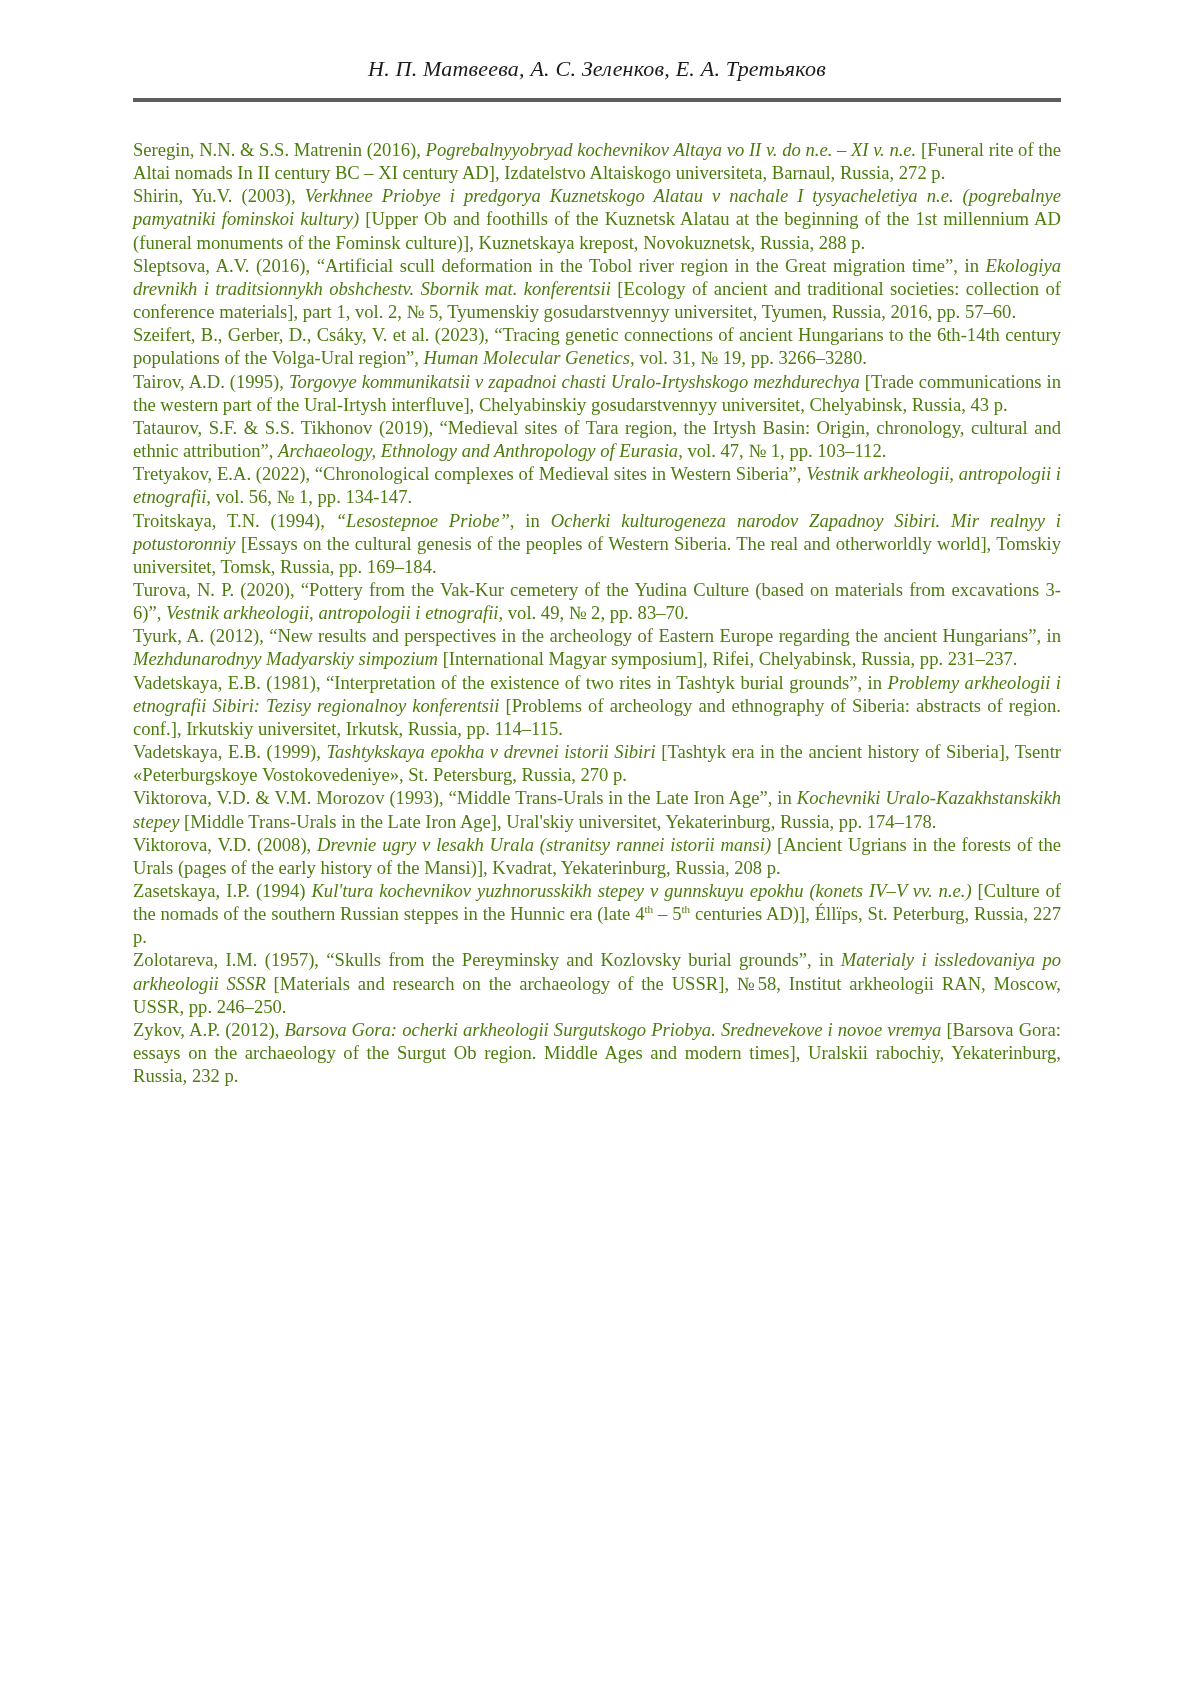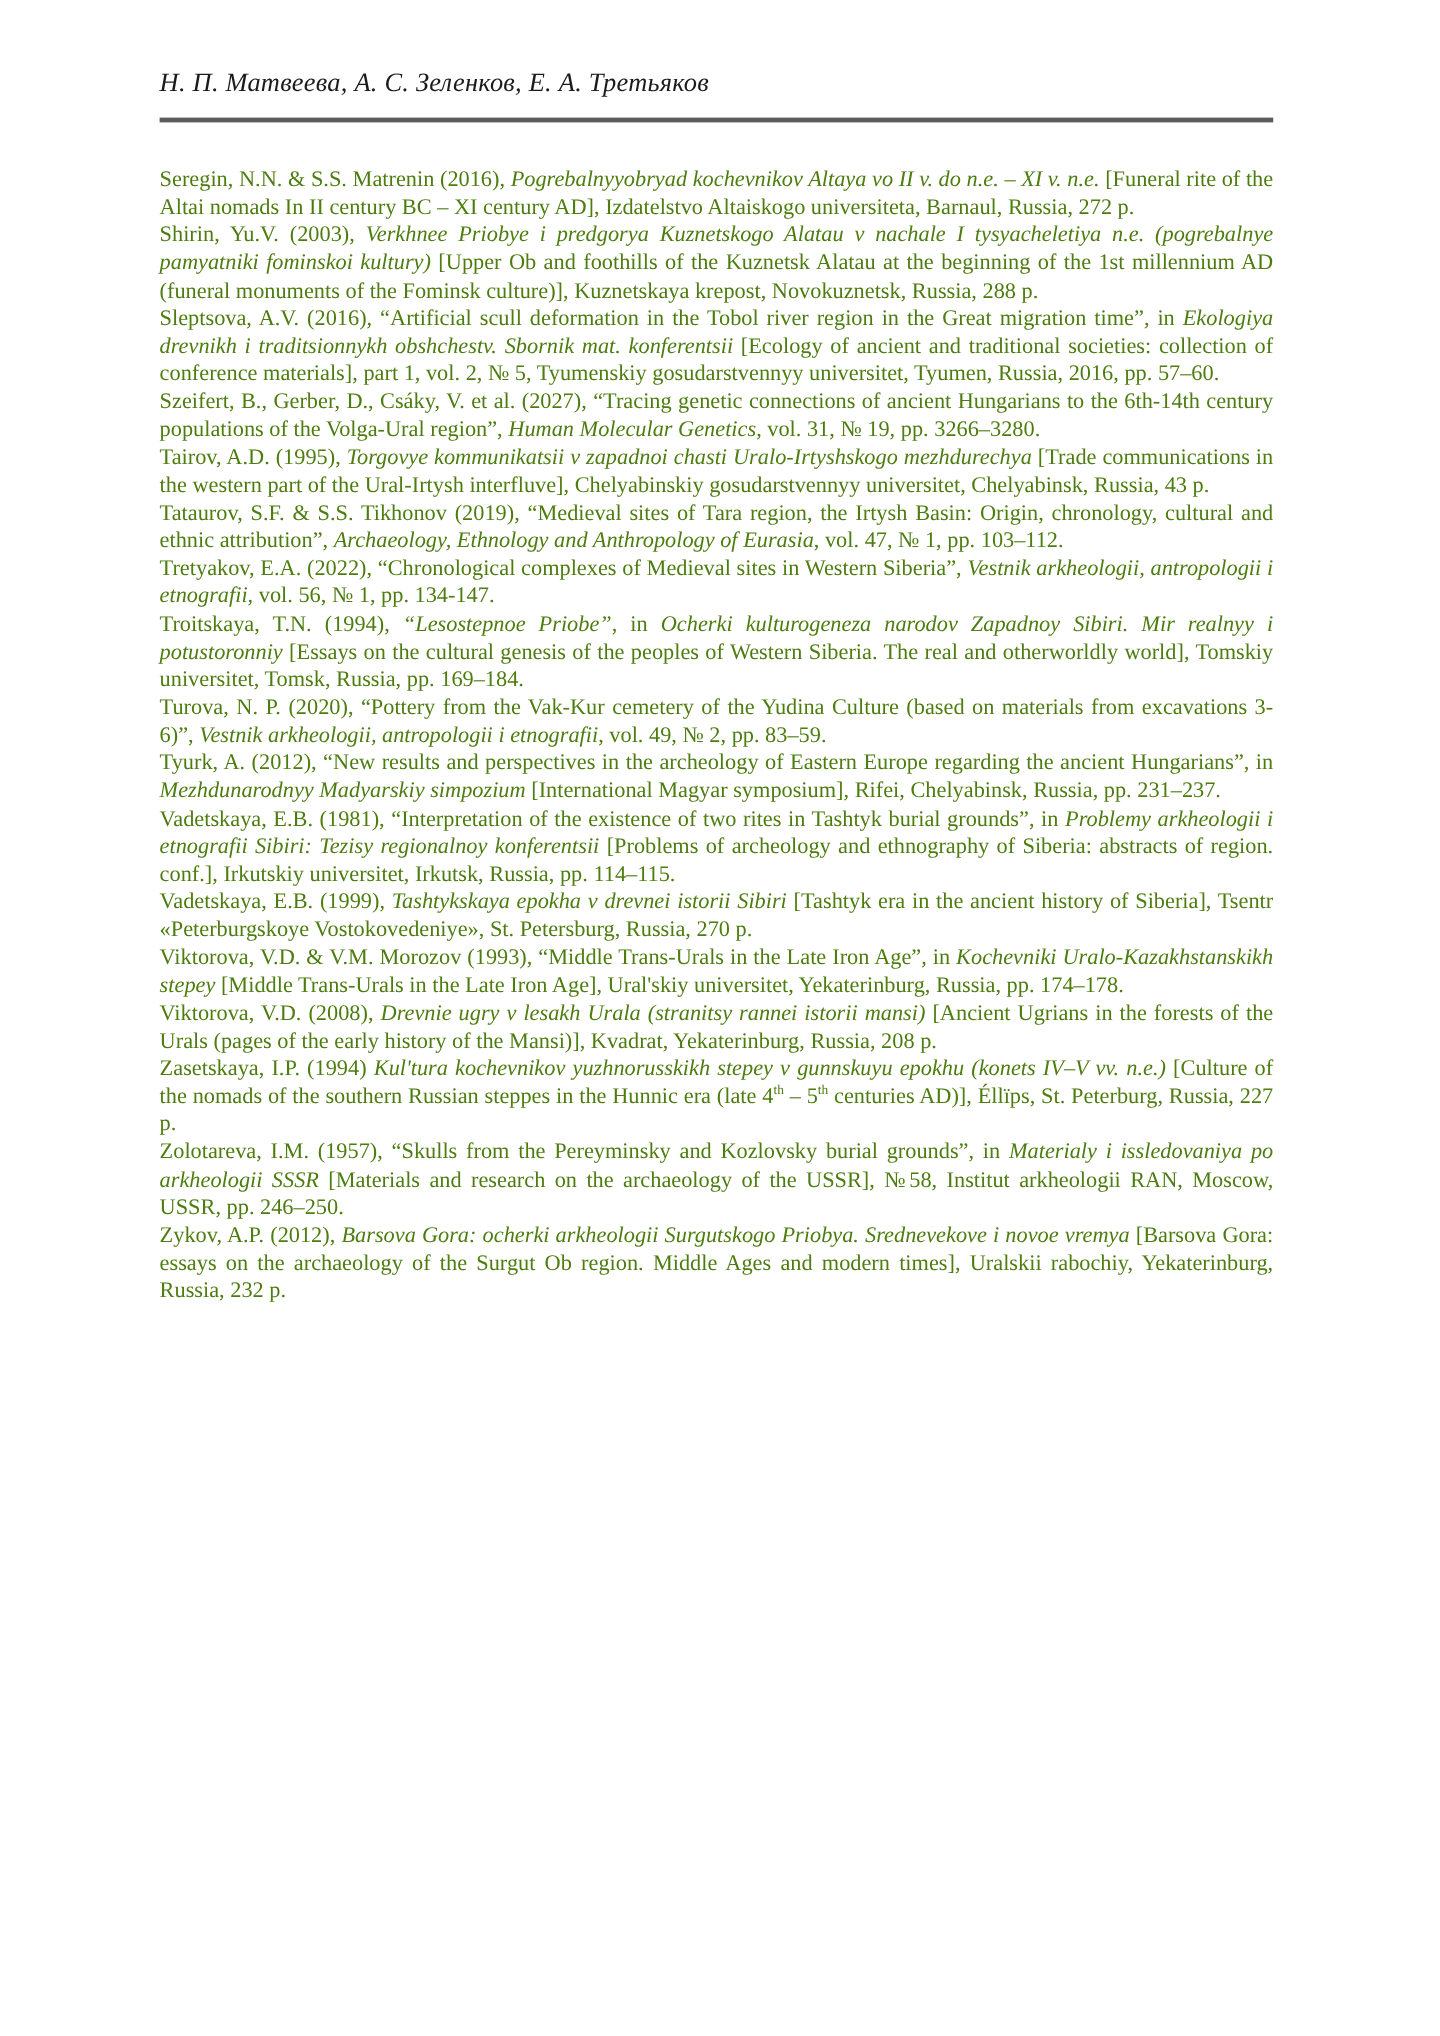--- a/index.html
+++ b/index.html
@@ -10,20 +10,21 @@
     font-family: "Liberation Serif", serif;
     color: #0e0e0e;
     -webkit-font-smoothing: antialiased;
   }
   .page { position: absolute; inset: 0; overflow: hidden; }
   .running-head {
     position: absolute; left: 133px; top: 56px; width: 928px;
     font-style: italic; font-size: 22px; line-height: 26px;
     color: #1b1b1b; letter-spacing: 0.2px;
     white-space: nowrap;
+    text-align: center;
   }
   .header-rule {
     position: absolute; left: 133px; top: 98px; width: 928px; height: 4px;
     background: #5d5d5d;
   }
   .references {
     position: absolute; left: 133px; top: 138px; width: 928px;
     font-size: 18.6px; line-height: 23.15px;
     text-align: justify; text-justify: inter-word;
     color: #4d7c0f;
@@ -39,26 +40,26 @@
 </head>
 <body>
 
 <div class="page">
   <div class="running-head">Н. П. Матвеева, А. С. Зеленков, Е. А. Третьяков</div>
   <div class="header-rule"></div>
   <div class="references">
       <p><span>Seregin, N.N. &amp; S.S. Matrenin (2016), </span><em>Pogrebalnyyobryad kochevnikov Altaya vo II v. do n.e. – XI v. n.e.</em><span> [Funeral rite of the Altai nomads In II century BC – XI century AD], Izdatelstvo Altaiskogo universiteta, Barnaul, Russia, 272 p.</span></p>
       <p><span>Shirin, Yu.V. (2003), </span><em>Verkhnee Priobye i predgorya Kuznetskogo Alatau v nachale I tysyacheletiya n.e. (pogrebalnye pamyatniki fominskoi kultury)</em><span> [Upper Ob and foothills of the Kuznetsk Alatau at the beginning of the 1st millennium AD (funeral monuments of the Fominsk culture)], Kuznetskaya krepost, Novokuznetsk, Russia, 288 p.</span></p>
       <p><span>Sleptsova, A.V. (2016), “Artificial scull deformation in the Tobol river region in the Great migration time”, in </span><em>Ekologiya drevnikh i traditsionnykh obshchestv. Sbornik mat. konferentsii</em><span> [Ecology of ancient and traditional societies: collection of conference materials], part 1, vol. 2, № 5, Tyumenskiy gosudarstvennyy universitet, Tyumen, Russia, 2016, pp. 57–60.</span></p>
-      <p><span>Szeifert, B., Gerber, D., Csáky, V. et al. (2027), “Tracing genetic connections of ancient Hungarians to the 6th-14th century populations of the Volga-Ural region”, </span><em>Human Molecular Genetics</em><span>, vol. 31, № 19, pp. 3266–3280.</span></p>
+      <p><span>Szeifert, B., Gerber, D., Csáky, V. et al. (2023), “Tracing genetic connections of ancient Hungarians to the 6th-14th century populations of the Volga-Ural region”, </span><em>Human Molecular Genetics</em><span>, vol. 31, № 19, pp. 3266–3280.</span></p>
       <p><span>Tairov, A.D. (1995), </span><em>Torgovye kommunikatsii v zapadnoi chasti Uralo-Irtyshskogo mezhdurechya</em><span> [Trade communications in the western part of the Ural-Irtysh interfluve], Chelyabinskiy gosudarstvennyy universitet, Chelyabinsk, Russia, 43 p.</span></p>
       <p><span>Tataurov, S.F. &amp; S.S. Tikhonov (2019), “Medieval sites of Tara region, the Irtysh Basin: Origin, chronology, cultural and ethnic attribution”, </span><em>Archaeology, Ethnology and Anthropology of Eurasia</em><span>, vol. 47, № 1, pp. 103–112.</span></p>
       <p><span>Tretyakov, E.A. (2022), “Chronological complexes of Medieval sites in Western Siberia”, </span><em>Vestnik arkheologii, antropologii i etnografii</em><span>, vol. 56, № 1, pp. 134-147.</span></p>
       <p><span>Troitskaya, T.N. (1994), </span><em>“Lesostepnoe Priobe”</em><span>, in </span><em>Ocherki kulturogeneza narodov Zapadnoy Sibiri. Mir realnyy i potustoronniy</em><span> [Essays on the cultural genesis of the peoples of Western Siberia. The real and otherworldly world], Tomskiy universitet, Tomsk, Russia, pp. 169–184.</span></p>
-      <p><span>Turova, N. P. (2020), “Pottery from the Vak-Kur cemetery of the Yudina Culture (based on materials from excavations 3-6)”, </span><em>Vestnik arkheologii, antropologii i etnografii</em><span>, vol. 49, № 2, pp. 83–59.</span></p>
+      <p><span>Turova, N. P. (2020), “Pottery from the Vak-Kur cemetery of the Yudina Culture (based on materials from excavations 3-6)”, </span><em>Vestnik arkheologii, antropologii i etnografii</em><span>, vol. 49, № 2, pp. 83–70.</span></p>
       <p><span>Tyurk, A. (2012), “New results and perspectives in the archeology of Eastern Europe regarding the ancient Hungarians”, in </span><em>Mezhdunarodnyy Madyarskiy simpozium</em><span> [International Magyar symposium], Rifei, Chelyabinsk, Russia, pp. 231–237.</span></p>
       <p><span>Vadetskaya, E.B. (1981), “Interpretation of the existence of two rites in Tashtyk burial grounds”, in </span><em>Problemy arkheologii i etnografii Sibiri: Tezisy regionalnoy konferentsii</em><span> [Problems of archeology and ethnography of Siberia: abstracts of region. conf.], Irkutskiy universitet, Irkutsk, Russia, pp. 114–115.</span></p>
       <p><span>Vadetskaya, E.B. (1999), </span><em>Tashtykskaya epokha v drevnei istorii Sibiri</em><span> [Tashtyk era in the ancient history of Siberia], Tsentr «Peterburgskoye Vostokovedeniye», St. Petersburg, Russia, 270 p.</span></p>
       <p><span>Viktorova, V.D. &amp; V.M. Morozov (1993), “Middle Trans-Urals in the Late Iron Age”, in </span><em>Kochevniki Uralo-Kazakhstanskikh stepey</em><span> [Middle Trans-Urals in the Late Iron Age], Ural'skiy universitet, Yekaterinburg, Russia, pp. 174–178.</span></p>
       <p><span>Viktorova, V.D. (2008), </span><em>Drevnie ugry v lesakh Urala (stranitsy rannei istorii mansi)</em><span> [Ancient Ugrians in the forests of the Urals (pages of the early history of the Mansi)], Kvadrat, Yekaterinburg, Russia, 208 p.</span></p>
       <p><span>Zasetskaya, I.P. (1994) </span><em>Kul'tura kochevnikov yuzhnorusskikh stepey v gunnskuyu epokhu (konets IV–V vv. n.e.)</em><span> [Culture of the nomads of the southern Russian steppes in the Hunnic era (late 4</span><sup>th</sup><span> – 5</span><sup>th</sup><span> centuries AD)], Éllïps, St. Peterburg, Russia, 227 p.</span></p>
       <p><span>Zolotareva, I.M. (1957), “Skulls from the Pereyminsky and Kozlovsky burial grounds”, in </span><em>Materialy i issledovaniya po arkheologii SSSR</em><span> [Materials and research on the archaeology of the USSR], №58, Institut arkheologii RAN, Moscow, USSR, pp. 246–250.</span></p>
       <p><span>Zykov, A.P. (2012), </span><em>Barsova Gora: ocherki arkheologii Surgutskogo Priobya. Srednevekove i novoe vremya</em><span> [Barsova Gora: essays on the archaeology of the Surgut Ob region. Middle Ages and modern times], Uralskii rabochiy, Yekaterinburg, Russia, 232 p.</span></p>
     </div>
 </div>

